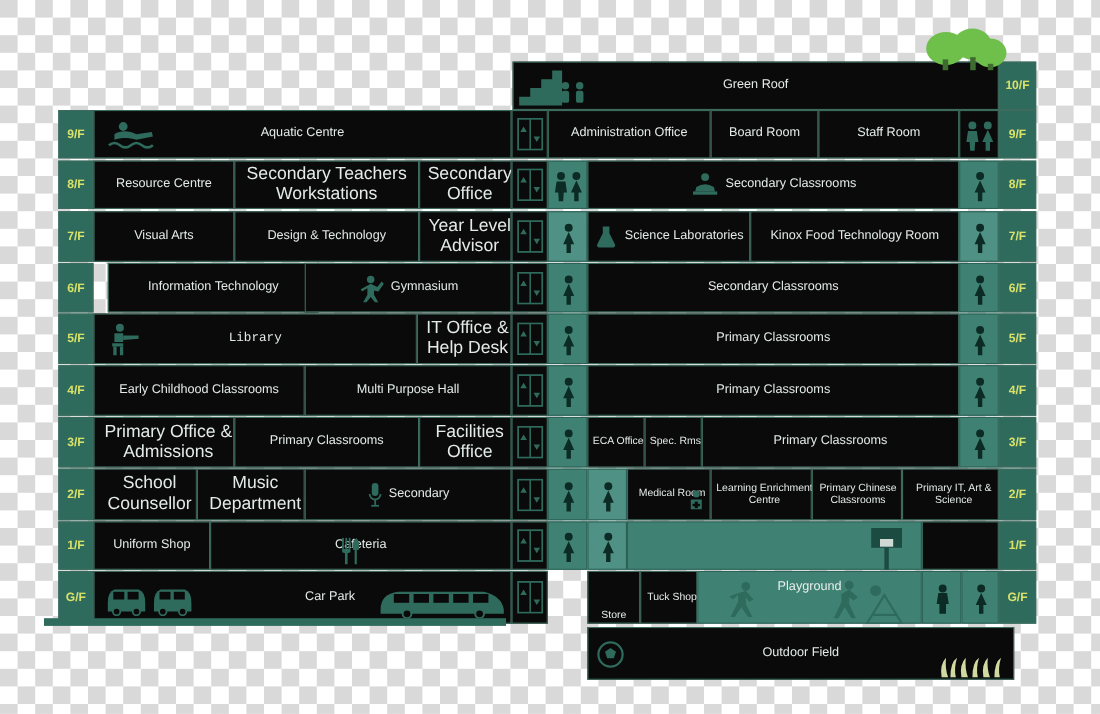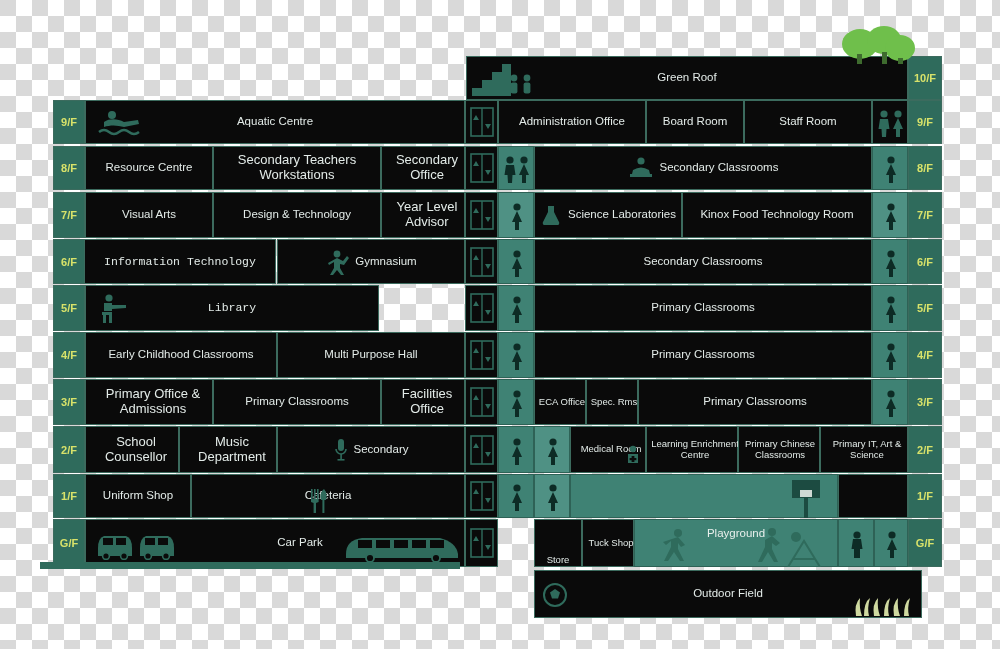--- a/index.html
+++ b/index.html
@@ -12,21 +12,21 @@
     position:relative;
   }
   .board{position:absolute;left:0;top:0;width:1000px;height:649px;}
 
   
   .blk{position:absolute;box-sizing:border-box;}
 
   .dark{background:#0a0a0a;border:1px solid #3c6b5e;color:#dfe7e4;}
   .room{display:flex;align-items:center;justify-content:center;text-align:center;
         font-size:11.5px;line-height:1.15;color:#e3ebe8;}
-  .room.small{font-size:13px;}
+  .room.small{font-size:16px;}
   .room.tiny{font-size:9.5px;}
 
   .floorlabel{display:flex;align-items:center;justify-content:center;
         font-size:11px;font-weight:bold;color:#d8e26a;background:#2f6b5c;
         border:1px solid #3c6b5e;}
 
   .teal{background:#3f8274;border:1px solid #2e6256;}
   .teal2{background:#4f9184;border:1px solid #2e6256;}
   .liftcell{background:#0a0a0a;border:1px solid #3c6b5e;display:flex;align-items:center;justify-content:center;}
   .ground-bar{position:absolute;left:40px;top:562px;width:420px;height:7px;background:#2f6b5c;}
@@ -220,21 +220,21 @@
         <path d="M9 10 l5 11 h-3 v8 h-4 v-8 h-3 Z" fill="#0d2b25"></path>
     </svg>
   </div>
   <div class="blk floorlabel" style="left:908px;top:192px;width:34px;height:46px;">
     <span>7/F</span>
   </div>
 
   <div class="blk floorlabel" style="left:53px;top:239px;width:32px;height:45px;">
     <span>6/F</span>
   </div>
-  <div class="blk dark" style="left:84px;top:239px;width:192px;height:45px;font-family:Liberation Mono, monospace;">
+  <div class="blk dark" style="left:98px;top:239px;width:192px;height:45px;">
     <div class="room" style="width:100%;height:100%;">
         <span>Information Technology</span>
       </div>
   </div>
   <div class="blk dark" style="left:277px;top:239px;width:188px;height:45px;">
     <div class="room centerflex" style="width:100%;height:100%;">
       <svg width="24" height="26" viewBox="0 0 24 26">
         <circle cx="12" cy="5" r="3.4" fill="#2f6b5c"></circle>
         <path d="M12 9 l6 3 l4 -5 l2 2 l-5 7 l-4 -1 v4 l4 7 h-3 l-4 -5 l-4 5 h-3 l4 -7 v-6 l-5 3 l-1 -2 Z" fill="#2f6b5c"></path>
       </svg>
@@ -278,20 +278,25 @@
         <span>Library</span>
       </div>
   </div>
   <svg class="blk" style="left:98px;top:292px;width:32px;height:32px;" viewBox="0 0 32 32">
     <circle cx="11" cy="6" r="3.6" fill="#2f6b5c"></circle>
     <path d="M6 11 h8 v8 h-8 Z" fill="#2f6b5c"></path>
     <path d="M4 20 h10 v3 h-10 Z" fill="#2f6b5c"></path>
     <path d="M5 23 h3 v8 h-3 Z M11 23 h3 v8 h-3 Z" fill="#2f6b5c"></path>
     <path d="M14 13 l14 0 l0 3 l-14 1 Z" fill="#2f6b5c"></path>
   </svg>
+  <div class="blk dark" style="left:379px;top:285px;width:86px;height:46px;">
+    <div class="room small" style="width:100%;height:100%;padding:0 3px;">
+        <span>IT Office &amp; Help Desk</span>
+      </div>
+  </div>
   <div class="blk liftcell" style="left:465px;top:285px;width:33px;height:46px;">
     <svg width="24" height="30" viewBox="0 0 24 30">
       <rect x="1" y="1" width="22" height="28" fill="none" stroke="#2f6b5c" stroke-width="1.6"></rect>
       <line x1="12" y1="1" x2="12" y2="29" stroke="#2f6b5c" stroke-width="1.4"></line>
       <polygon points="6,8 9,13 3,13" fill="#2f6b5c"></polygon>
         <polygon points="18,22 21,17 15,17" fill="#2f6b5c"></polygon>
     </svg>
   </div>
   <div class="blk teal" style="left:498px;top:285px;width:36px;height:46px;">
     <svg width="18" height="30" viewBox="0 0 18 30" style="margin:8px 0 0 9px;">

